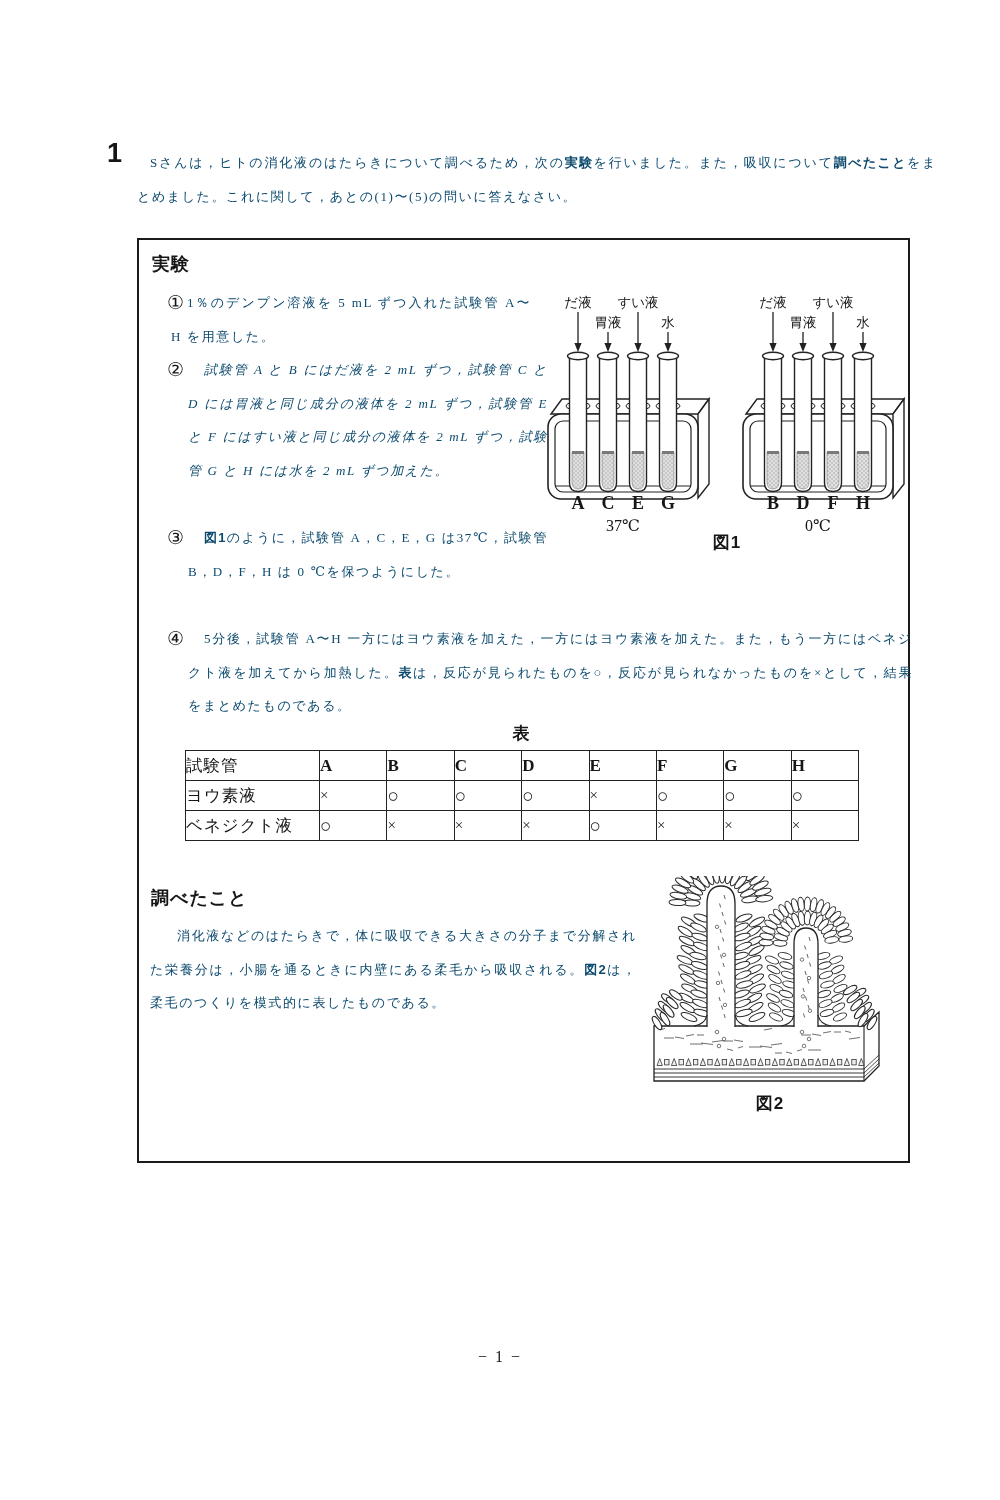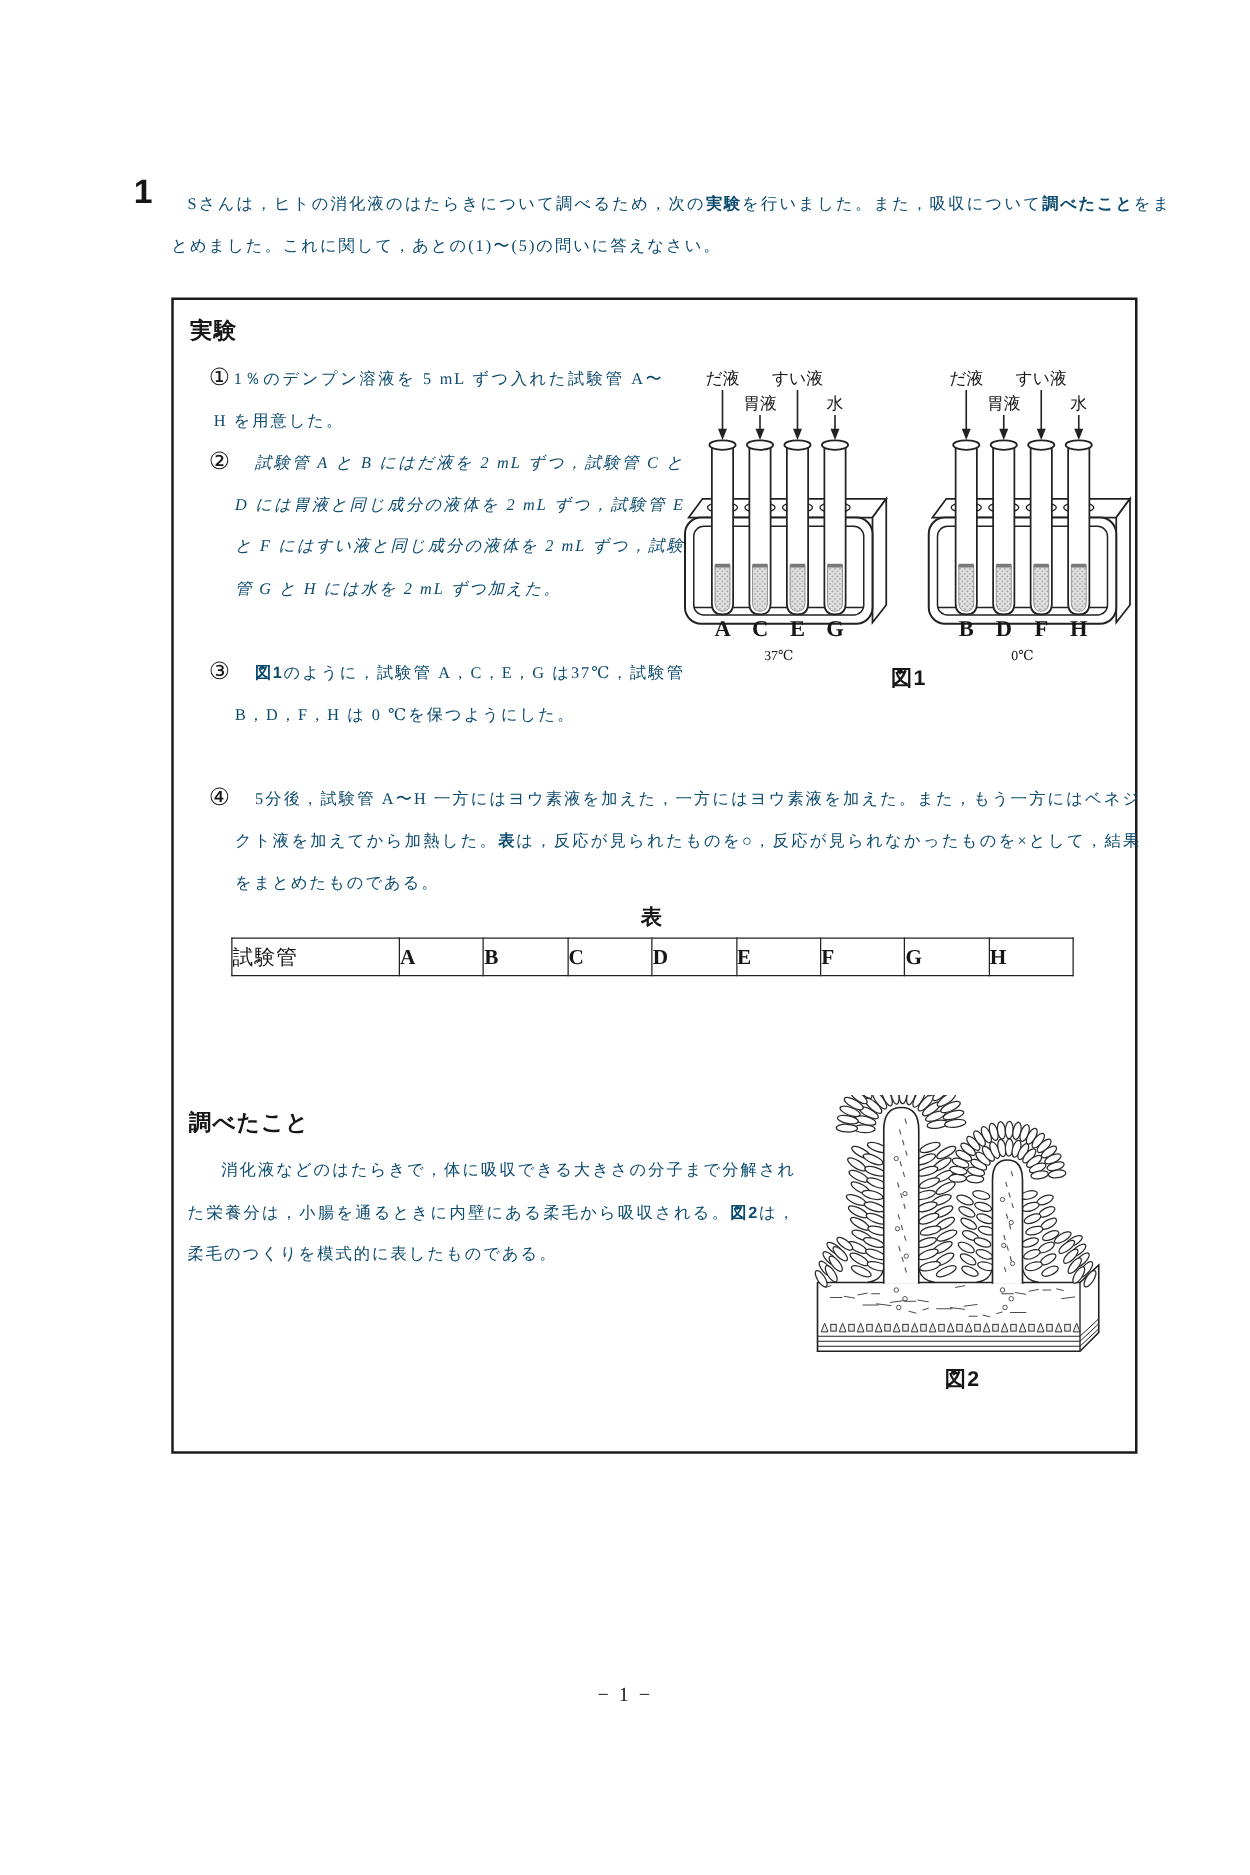--- a/index.html
+++ b/index.html
@@ -12,21 +12,21 @@
   .gothic{font-family:"Liberation Sans","DejaVu Sans",sans-serif;font-weight:700;font-size:18px;letter-spacing:1px}
   .qnum{font-family:"Liberation Sans","DejaVu Sans",sans-serif;font-weight:700;font-size:27px}
   .box{border:2px solid #1b1b1b}
   .stepnum{font-size:19px;line-height:33.5px}
   .step-text{text-indent:16px}
   .intro{text-indent:13px}
   .findings-p{text-indent:27px}
   .fig-label{position:absolute;transform:translateX(-50%);white-space:nowrap;
              font-size:13.5px;letter-spacing:0;line-height:16px}
   .tube-letter{position:absolute;transform:translateX(-50%);font-weight:700;font-size:18px;line-height:20px}
-  .temp{position:absolute;transform:translateX(-50%);font-size:11px;letter-spacing:0;line-height:17px}
+  .temp{position:absolute;transform:translateX(-50%);font-size:16px;letter-spacing:0;line-height:17px}
   .caption{font-family:"Liberation Sans","DejaVu Sans",sans-serif;font-weight:700;font-size:17px;letter-spacing:1px}
   table.results{border-collapse:collapse;table-layout:fixed;background:#fff}
   table.results td{border:1.5px solid #222;text-align:left;vertical-align:middle;
                    height:30px;font-size:16.5px;letter-spacing:1px;overflow:hidden}
   table.results td.letter{font-weight:700;font-size:17px}
   table.results td.maru{font-size:19px}
   table.results td.batsu{font-size:15px}
   .footer{width:1000px;text-align:center;font-size:16px;letter-spacing:2px}
 </style>
 </head>
@@ -187,20 +187,42 @@
       <tr>
         <td>試験管</td>
         <td class="letter">A</td>
         <td class="letter">B</td>
         <td class="letter">C</td>
         <td class="letter">D</td>
         <td class="letter">E</td>
         <td class="letter">F</td>
         <td class="letter">G</td>
         <td class="letter">H</td>
+      </tr>
+      <tr>
+        <td>ヨウ素液</td>
+        <td class="batsu">×</td>
+        <td class="maru">○</td>
+        <td class="maru">○</td>
+        <td class="maru">○</td>
+        <td class="batsu">×</td>
+        <td class="maru">○</td>
+        <td class="maru">○</td>
+        <td class="maru">○</td>
+      </tr>
+      <tr>
+        <td>ベネジクト液</td>
+        <td class="maru">○</td>
+        <td class="batsu">×</td>
+        <td class="batsu">×</td>
+        <td class="batsu">×</td>
+        <td class="maru">○</td>
+        <td class="batsu">×</td>
+        <td class="batsu">×</td>
+        <td class="batsu">×</td>
       </tr>
     </tbody>
 </table>
 
 <div class="abs gothic" style="left:151px;top:886px">調べたこと</div>
 <div class="abs jp findings-p" style="left:150px;top:919px;width:487px"><span>消化液などのはたらきで，体に吸収できる大きさの分子まで分解された栄養分は，小腸を通るときに内壁にある柔毛から吸収される。</span><span class="bold">図2</span><span>は，柔毛のつくりを模式的に表したものである。</span></div>
 
 <div class="abs" id="fig2" style="left:646px;top:876px;width:250px;height:245px">
   <svg id="fig2svg" width="245" height="212" style="position:absolute;left:0;top:0">
       <path d="M8,150 L218,150 L233,136 L233,190 L218,205 L8,205 Z" fill="#fff" stroke="#222" stroke-width="1.3"></path>

